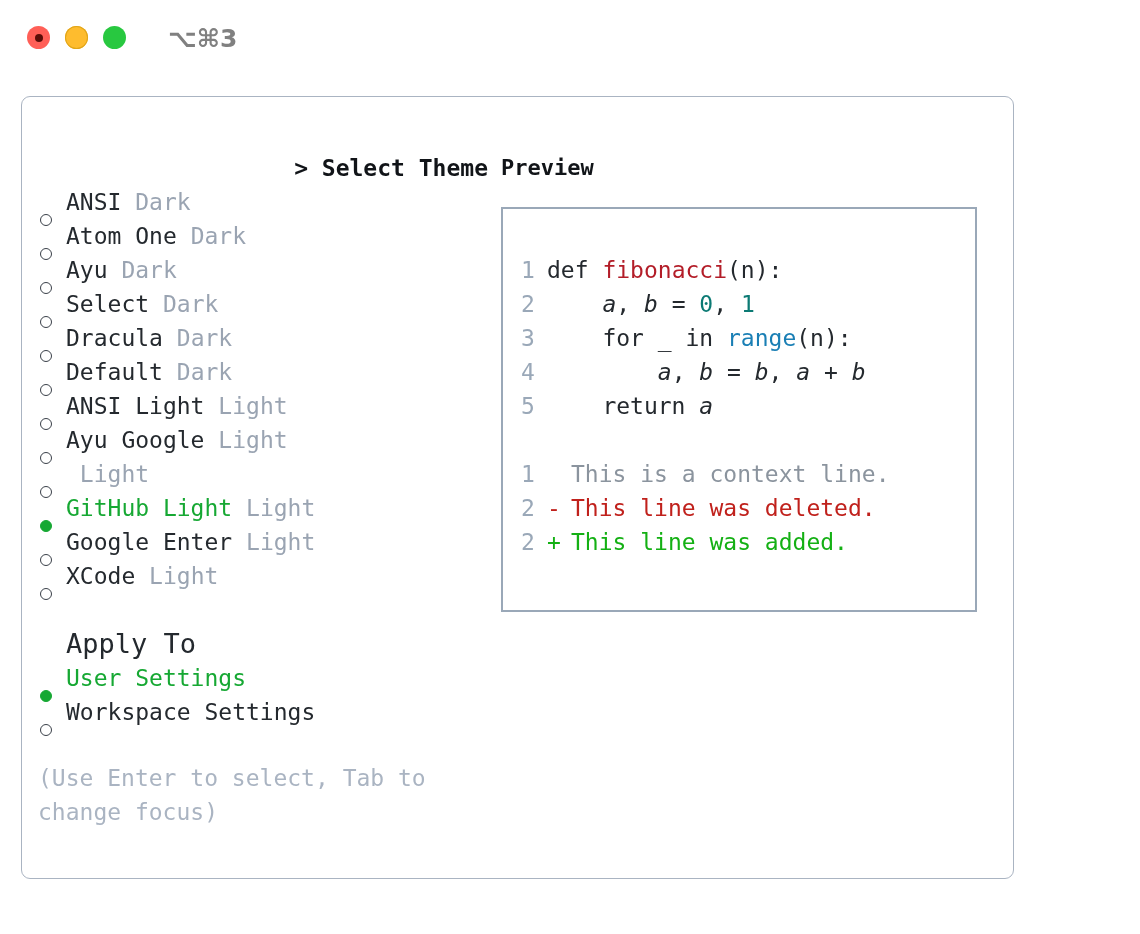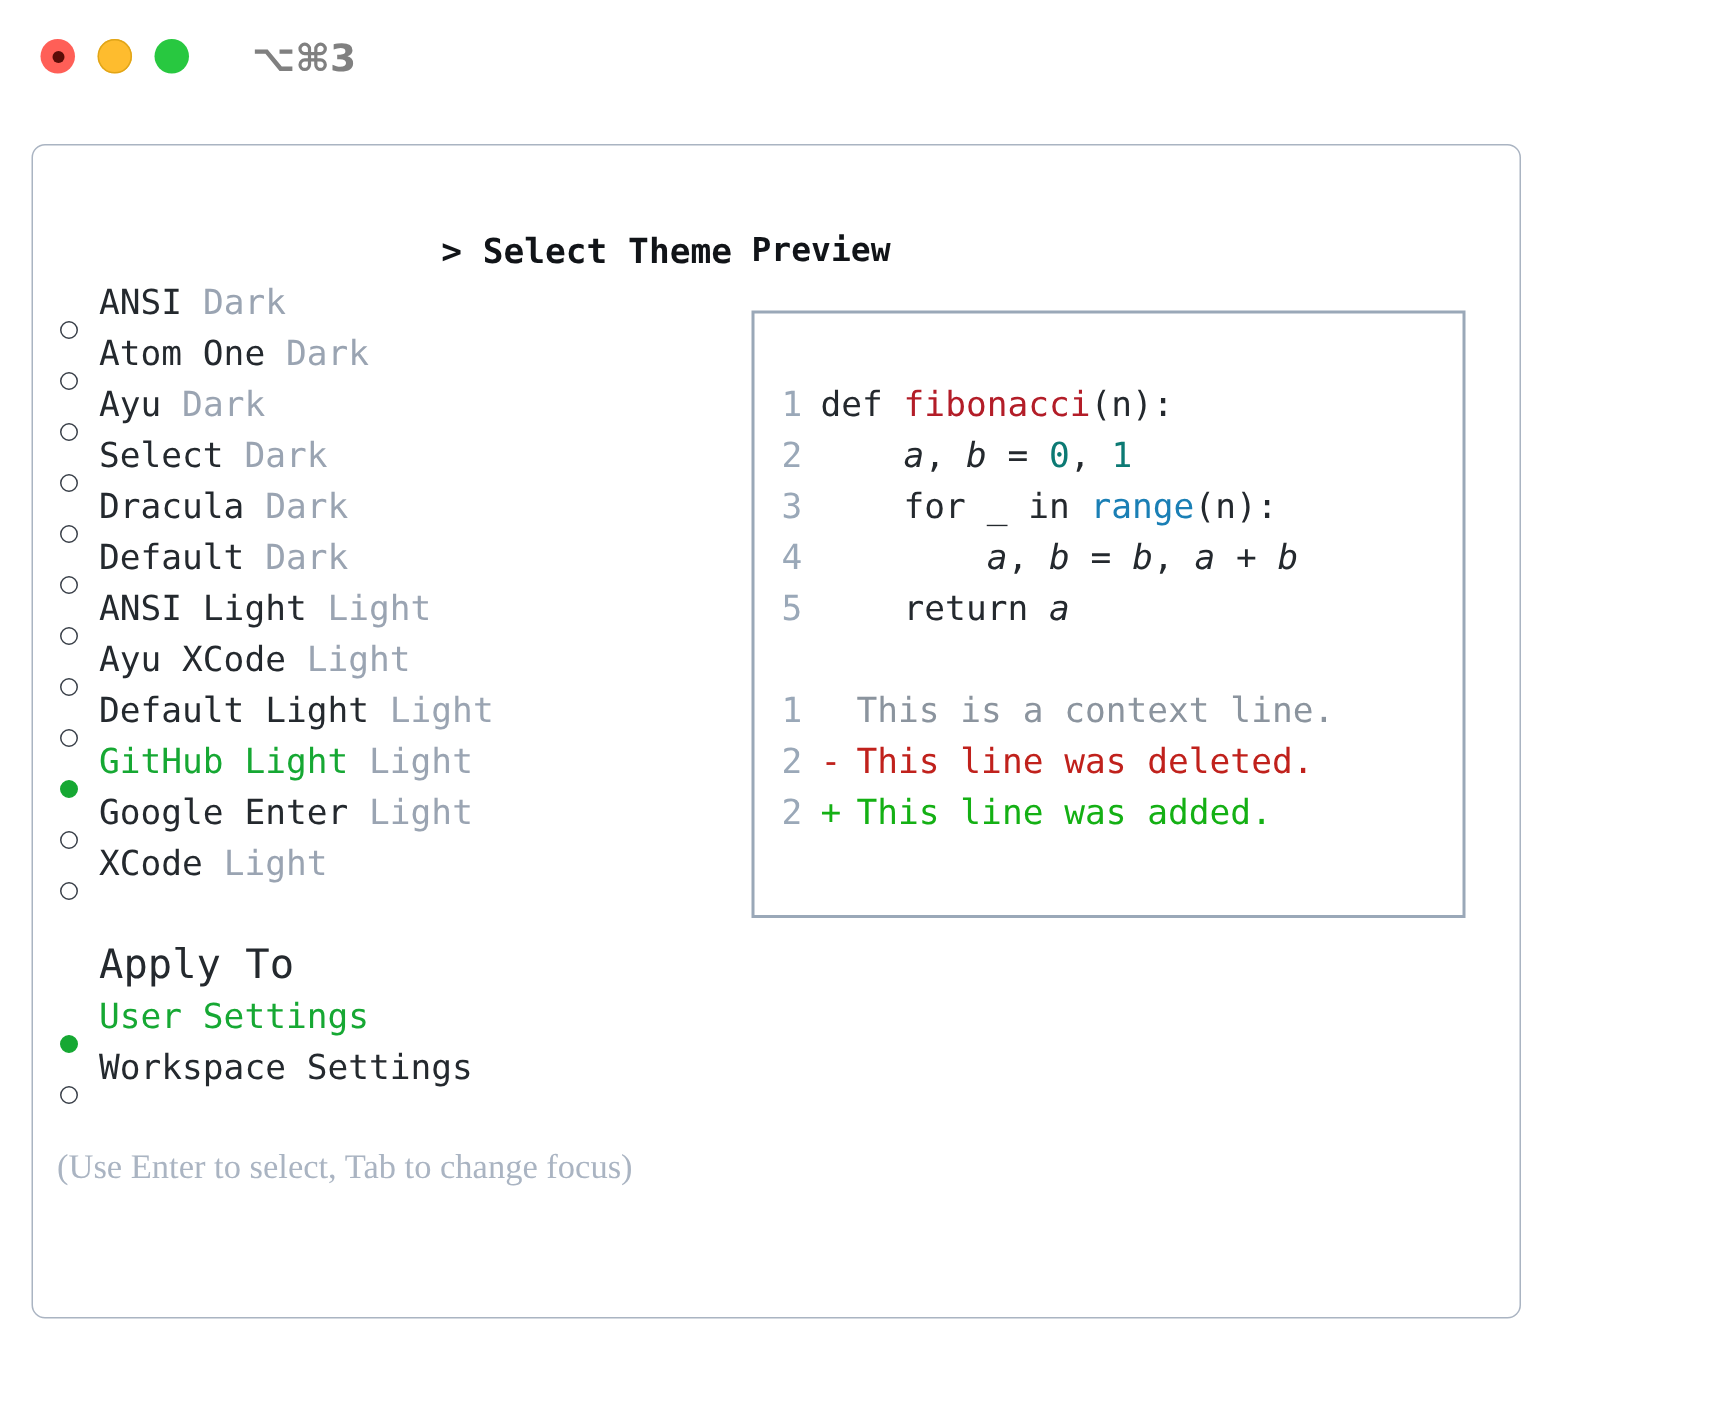--- a/index.html
+++ b/index.html
@@ -151,21 +151,20 @@
 
   .spacer { height: 34px; }
 
   .hint {
     margin-top: 32px;
     font-size: 23px;
     line-height: 34px;
     color: #aab4c2;
     width: 410px;
     white-space: normal;
-    font-family: Liberation Serif, serif;
   }
 
   
   .right-col {
     position: absolute;
     left: 479px;
     top: 54px;
     width: 500px;
   }
   .preview-title {
@@ -237,22 +236,22 @@
       <div class="list-header">&gt; Select Theme</div>
 
       <div id="theme-rows">
           <div class="row"><span class="bullet bullet-off"><span class="bullet-glyph"></span></span><span class="theme-name">ANSI</span><span> </span><span class="variant">Dark</span></div>
           <div class="row"><span class="bullet bullet-off"><span class="bullet-glyph"></span></span><span class="theme-name">Atom One</span><span> </span><span class="variant">Dark</span></div>
           <div class="row"><span class="bullet bullet-off"><span class="bullet-glyph"></span></span><span class="theme-name">Ayu</span><span> </span><span class="variant">Dark</span></div>
           <div class="row"><span class="bullet bullet-off"><span class="bullet-glyph"></span></span><span class="theme-name">Select</span><span> </span><span class="variant">Dark</span></div>
           <div class="row"><span class="bullet bullet-off"><span class="bullet-glyph"></span></span><span class="theme-name">Dracula</span><span> </span><span class="variant">Dark</span></div>
           <div class="row"><span class="bullet bullet-off"><span class="bullet-glyph"></span></span><span class="theme-name">Default</span><span> </span><span class="variant">Dark</span></div>
           <div class="row"><span class="bullet bullet-off"><span class="bullet-glyph"></span></span><span class="theme-name">ANSI Light</span><span> </span><span class="variant">Light</span></div>
-          <div class="row"><span class="bullet bullet-off"><span class="bullet-glyph"></span></span><span class="theme-name">Ayu XCode</span><span> </span><span class="variant">Light</span></div>
-          <div class="row"><span class="bullet bullet-off"><span class="bullet-glyph"></span></span><span class="theme-name">Default Light</span><span> </span><span class="variant">Light</span></div>
+          <div class="row"><span class="bullet bullet-off"><span class="bullet-glyph"></span></span><span class="theme-name">Ayu Google</span><span> </span><span class="variant">Light</span></div>
+          <div class="row"><span class="bullet bullet-off"><span class="bullet-glyph"></span></span><span> </span><span class="variant">Light</span></div>
           <div class="row selected"><span class="bullet bullet-on"><span class="bullet-glyph"></span></span><span class="theme-name">GitHub Light</span><span> </span><span class="variant">Light</span></div>
           <div class="row"><span class="bullet bullet-off"><span class="bullet-glyph"></span></span><span class="theme-name">Google Enter</span><span> </span><span class="variant">Light</span></div>
           <div class="row"><span class="bullet bullet-off"><span class="bullet-glyph"></span></span><span class="theme-name">XCode</span><span> </span><span class="variant">Light</span></div>
         </div>
 
       <div class="spacer"></div>
 
       <div class="section-header">Apply To</div>
 
       <div id="apply-rows">

